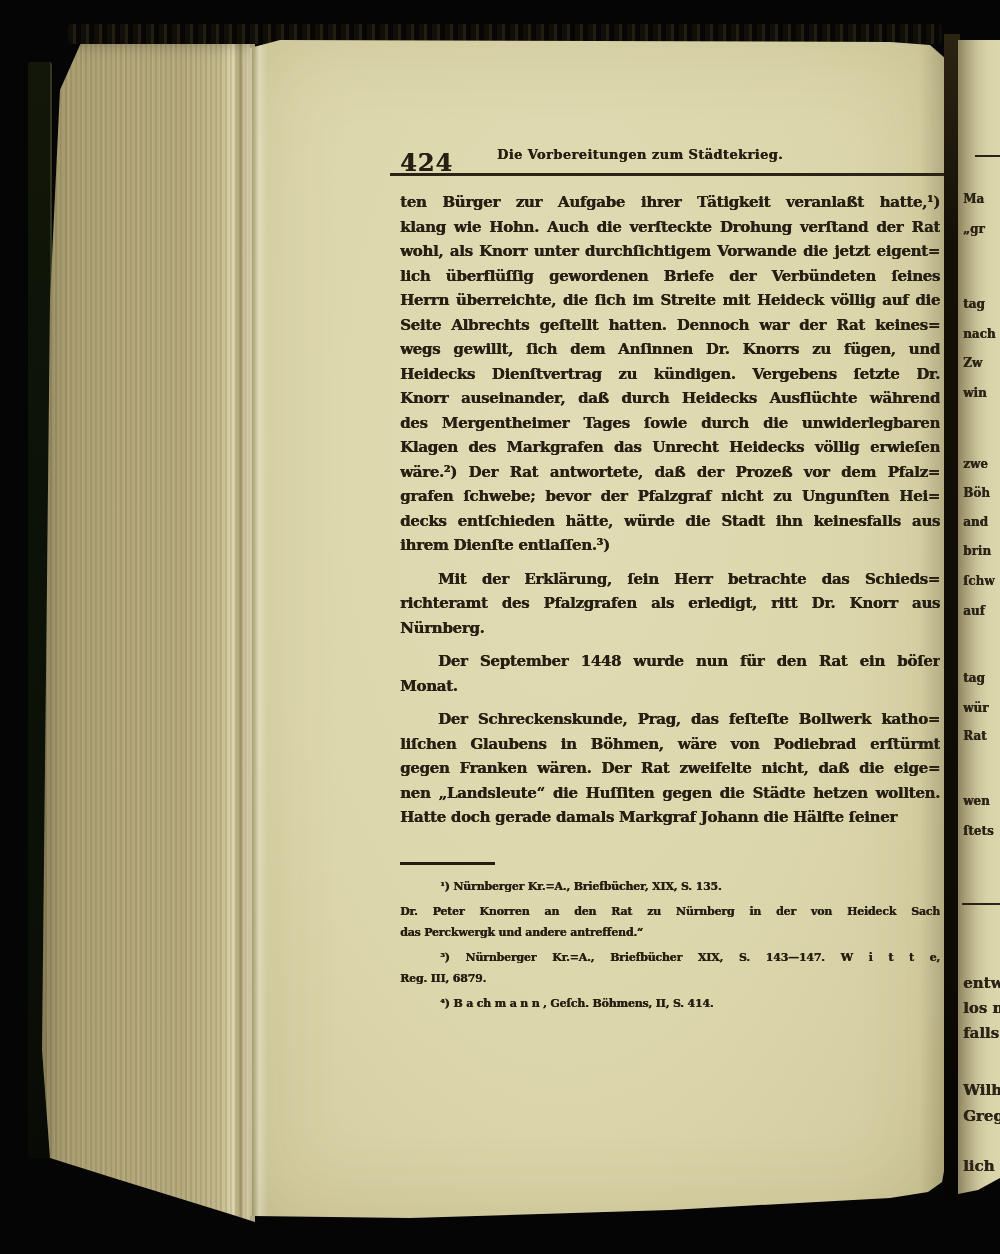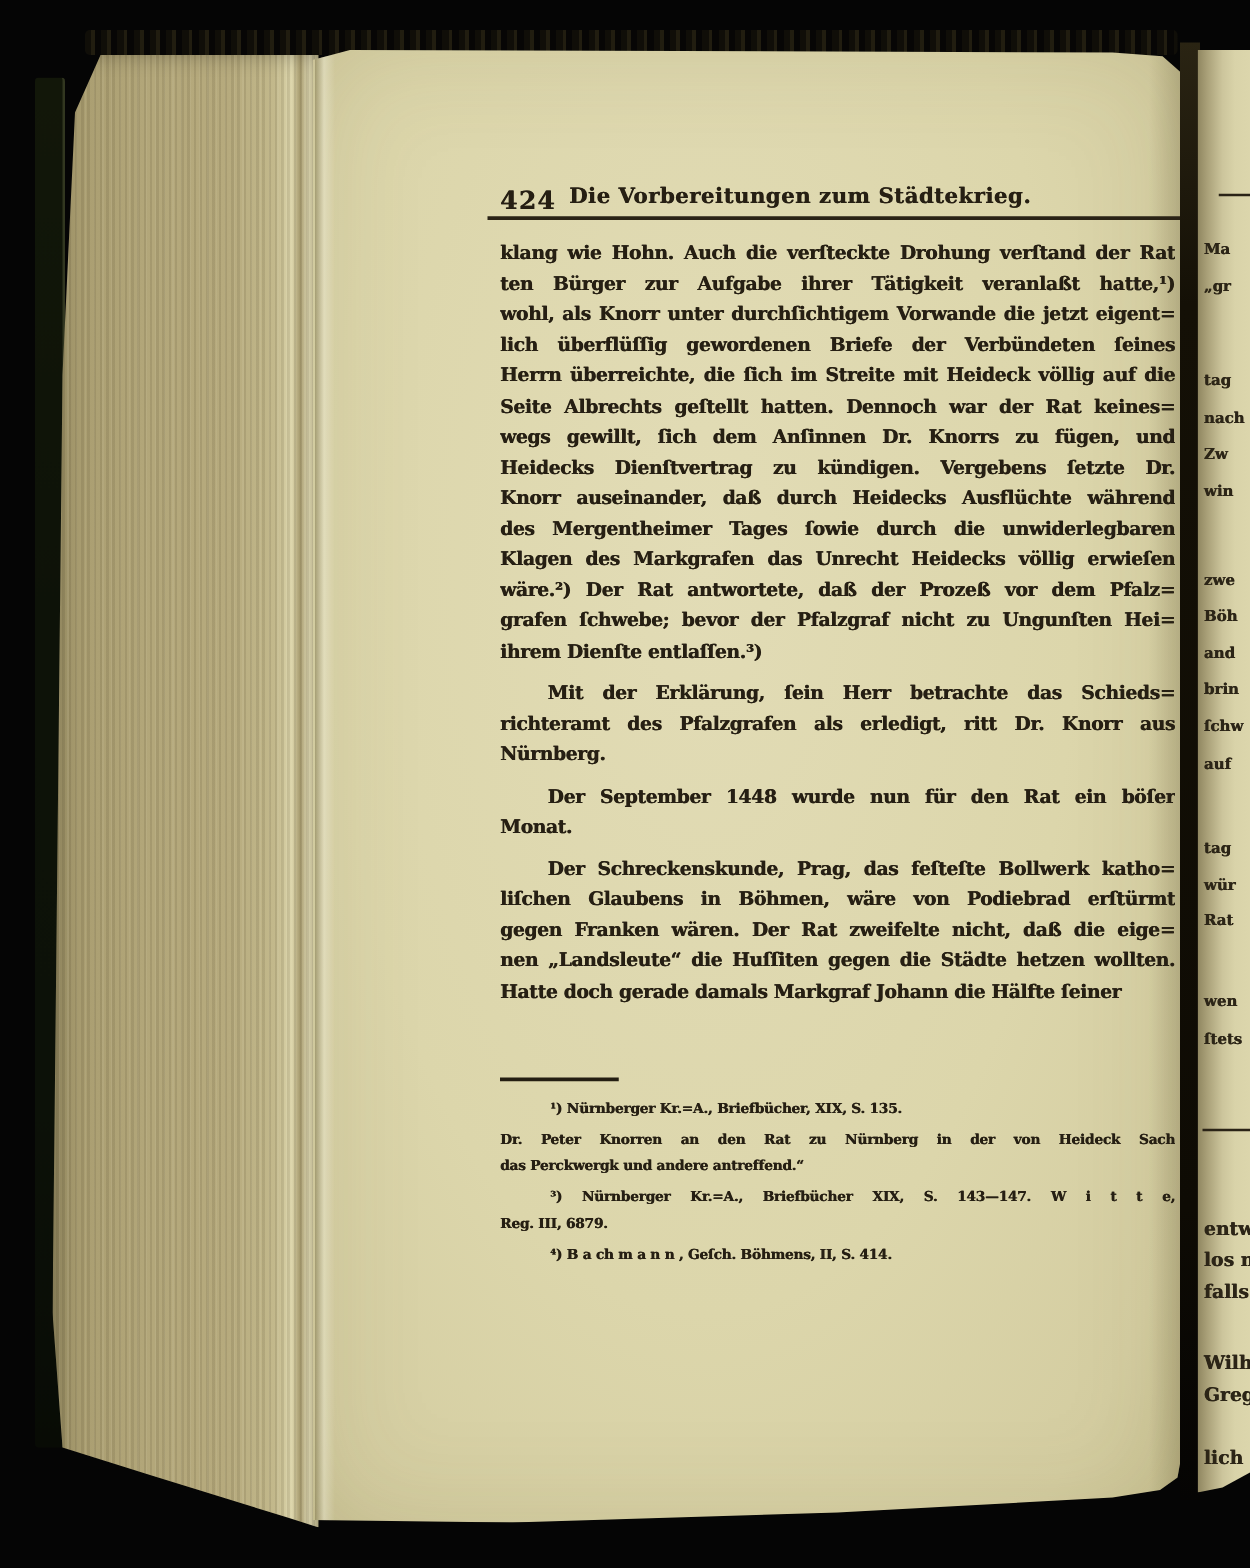--- a/index.html
+++ b/index.html
@@ -49,22 +49,22 @@
   .crease{
     left:2px;top:0;width:16px;height:100%;
     background:linear-gradient(90deg, rgba(95,85,45,.38) 0%, rgba(255,255,246,.30) 45%, rgba(0,0,0,0) 100%);
   }
   .right-shade{
     right:0;top:0;width:28px;height:100%;
     background:linear-gradient(90deg, rgba(0,0,0,0) 0%, rgba(70,60,25,.22) 100%);
   }
 
   .ink{color:#261f13;text-shadow:.4px 0 0 currentColor;}
-  .hdr-num{left:150px;top:114px;font-size:20px;font-weight:bold;letter-spacing:1px;}
-  .hdr-title{left:130px;top:113px;width:520px;text-align:center;font-size:17px;font-weight:bold;letter-spacing:.4px;}
+  .hdr-num{left:150px;top:114px;font-size:24px;font-weight:bold;letter-spacing:1px;}
+  .hdr-title{left:130px;top:113px;width:520px;text-align:center;font-size:13px;font-weight:bold;letter-spacing:.4px;}
   .hdr-rule{left:140px;top:139px;width:557px;height:2.5px;background:#2a2316;}
 
   .body-block{left:150px;top:156px;width:540px;font-size:15px;font-weight:bold;letter-spacing:-.3px;}
   .para{margin:0 0 9px 0;}
   .para:last-child{margin-bottom:0;}
   .bl{height:24.5px;line-height:24.5px;overflow:hidden;text-align:justify;text-align-last:justify;white-space:normal;}
   .bl.last{text-align-last:left;}
   .ind{text-indent:38px;}
 
   .fn-rule{left:150px;top:828px;width:95px;height:2.5px;background:#241e12;}
@@ -102,33 +102,34 @@
 <div class="abs page">
   <div class="abs crease"></div>
   <div class="abs right-shade"></div>
 
   <div class="abs ink hdr-num">424</div>
   <div class="abs ink hdr-title">Die Vorbereitungen zum Städtekrieg.</div>
   <div class="abs hdr-rule"></div>
 
   <div class="abs ink body-block">
     <div class="para">
+      <div class="bl">ten Bürger zur Aufgabe ihrer Tätigkeit veranlaßt hatte,¹)</div>
       <div class="bl">klang wie Hohn.  Auch die verſteckte Drohung verſtand der Rat</div>
-      <div class="bl">ten Bürger zur Aufgabe ihrer Tätigkeit veranlaßt hatte,¹)</div>
       <div class="bl">wohl, als Knorr unter durchſichtigem Vorwande die jetzt eigent=</div>
       <div class="bl">lich überflüſſig gewordenen Briefe der Verbündeten ſeines</div>
       <div class="bl">Herrn überreichte, die ſich im Streite mit Heideck völlig auf die</div>
       <div class="bl">Seite Albrechts geſtellt hatten.  Dennoch war der Rat keines=</div>
       <div class="bl">wegs gewillt, ſich dem Anſinnen Dr. Knorrs zu fügen, und</div>
       <div class="bl">Heidecks Dienſtvertrag zu kündigen.  Vergebens ſetzte Dr.</div>
       <div class="bl">Knorr auseinander, daß durch Heidecks Ausflüchte während</div>
       <div class="bl">des Mergentheimer Tages ſowie durch die unwiderlegbaren</div>
       <div class="bl">Klagen des Markgrafen das Unrecht Heidecks völlig erwieſen</div>
       <div class="bl">wäre.²)  Der Rat antwortete, daß der Prozeß vor dem Pfalz=</div>
       <div class="bl">grafen ſchwebe; bevor der Pfalzgraf nicht zu Ungunſten Hei=</div>
+      <div class="bl">decks entſchieden hätte, würde die Stadt ihn keinesfalls aus</div>
       <div class="bl last">ihrem Dienſte entlaſſen.³)</div>
     </div>
     <div class="para">
       <div class="bl ind">Mit der Erklärung, ſein Herr betrachte das Schieds=</div>
       <div class="bl">richteramt des Pfalzgrafen als erledigt, ritt Dr. Knorr aus</div>
       <div class="bl last">Nürnberg.</div>
     </div>
     <div class="para">
       <div class="bl ind">Der September 1448 wurde nun für den Rat ein böſer</div>
       <div class="bl last">Monat.</div>

